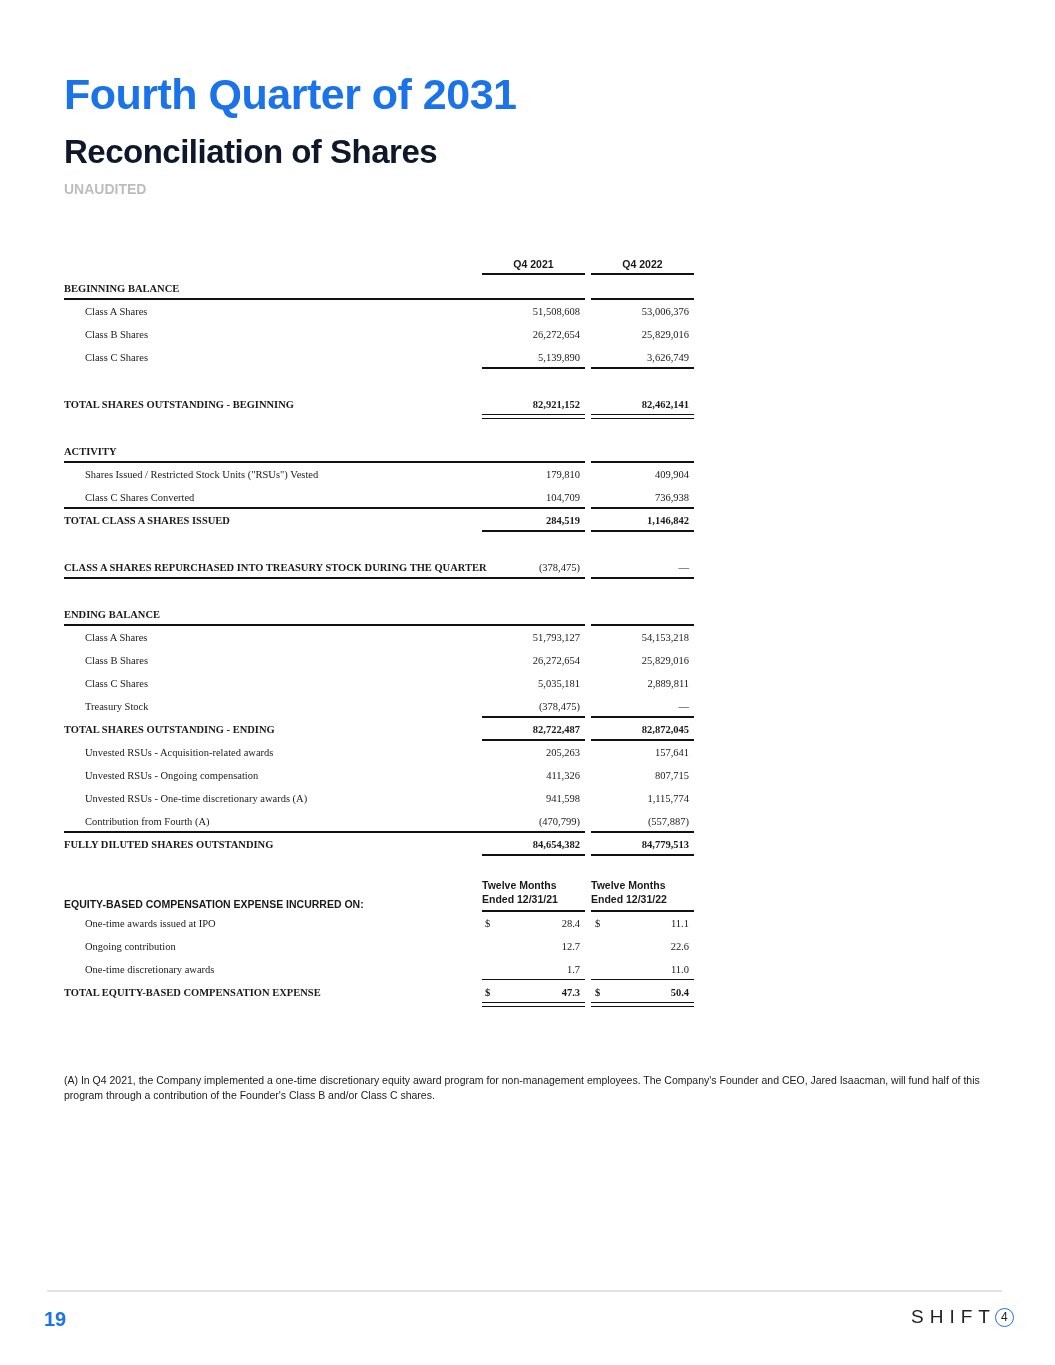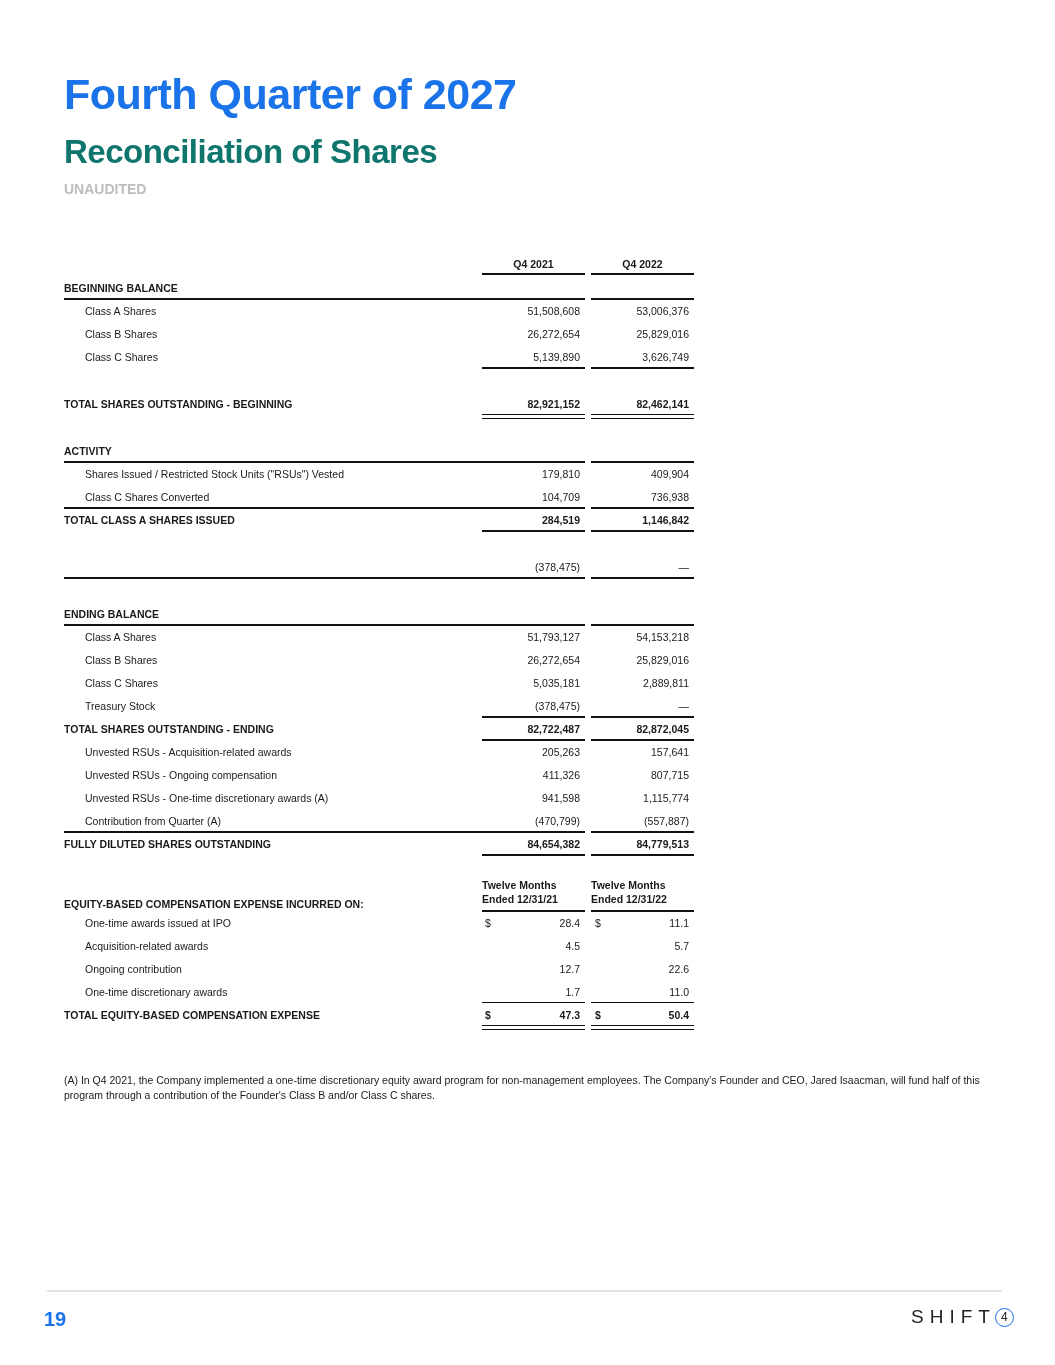--- a/index.html
+++ b/index.html
@@ -1,22 +1,22 @@
 <!DOCTYPE html>
 <html><head>
 <meta charset="utf-8">
 <style>
   html, body { margin: 0; padding: 0; background: #ffffff; }
   body { width: 1055px; height: 1365px; position: relative; font-family: "Liberation Sans", sans-serif; color: #1a1a1a; overflow: hidden; }
   .title { position: absolute; left: 64px; top: 68px; font-size: 43px; font-weight: bold; color: #1a73e8; letter-spacing: -0.5px; line-height: 52px; }
-  .subtitle { position: absolute; left: 64px; top: 132px; font-size: 33px; font-weight: bold; color: #0f766e; letter-spacing: -0.5px; line-height: 40px; }
+  .subtitle { position: absolute; left: 64px; top: 132px; font-size: 33px; font-weight: bold; color: #0f172a; letter-spacing: -0.5px; line-height: 40px; }
   .unaudited { position: absolute; left: 64px; top: 181px; font-size: 14px; font-weight: bold; color: #bdbdbd; }
 
   .tbl { position: absolute; left: 64px; top: 255px; width: 630px; }
-  .row { position: relative; height: 23px; font-size: 10.5px; line-height: 23px; }
+  .row { position: relative; height: 23px; font-size: 10.5px; line-height: 23px; font-family: Liberation Serif, serif; }
   .row .lbl { position: absolute; left: 0; top: 0; white-space: nowrap; }
   .row.indent .lbl { left: 21px; }
   .row.bold { font-weight: bold; }
   .row .c1, .row .c2 { position: absolute; top: 0; text-align: right; white-space: nowrap; }
   .row .c1 { left: 418px; width: 98px; }
   .row .c2 { left: 527px; width: 98px; }
   .row .d1, .row .d2 { position: absolute; top: 0; }
   .row .d1 { left: 421px; }
   .row .d2 { left: 531px; }
   .line-full { position: absolute; left: 0; width: 521px; height: 2px; background: #111; }
@@ -38,21 +38,21 @@
   .footnote { position: absolute; left: 64px; top: 1073px; width: 920px; font-size: 10.5px; line-height: 15px; color: #1a1a1a; }
   .footer-rule { position: absolute; left: 47px; top: 1290px; width: 955px; height: 2px; background: #e3e3e3; }
   .page-num { position: absolute; left: 44px; top: 1308px; font-size: 20px; font-weight: bold; color: #1a73e8; }
   .logo { position: absolute; left: 911px; top: 1306px; display: flex; align-items: center; gap: 3px; }
   .logo-text { font-size: 19px; letter-spacing: 6px; color: #222; font-weight: normal; }
   .logo-circle { width: 17px; height: 17px; border: 1.5px solid #1a73e8; border-radius: 50%; font-size: 12px; text-align: center; line-height: 17px; color: #222; box-sizing: content-box; margin-left: -4px; }
 </style>
 </head>
 <body>
 
-<div class="title">Fourth Quarter of 2027</div>
+<div class="title">Fourth Quarter of 2031</div>
 <div class="subtitle">Reconciliation of Shares</div>
 <div class="unaudited">UNAUDITED</div>
 
 <div class="tbl">
 
   <div class="hdr">
     <span class="c1">Q4 2021</span>
     <span class="c2">Q4 2022</span>
     <div class="line-c1" style="top:18px"></div>
     <div class="line-c2" style="top:18px"></div>
@@ -109,20 +109,21 @@
   </div>
   <div class="row bold">
     <span class="lbl">TOTAL CLASS A SHARES ISSUED</span>
     <span class="c1">284,519</span>
     <span class="c2">1,146,842</span>
     <div class="line-c1" style="top:21px"></div>
     <div class="line-c2" style="top:21px"></div>
   </div>
   <div class="gap"></div>
   <div class="row bold">
+    <span class="lbl">CLASS A SHARES REPURCHASED INTO TREASURY STOCK DURING THE QUARTER</span>
     <span class="c1" style="font-weight:normal">(378,475)</span>
     <span class="c2" style="font-weight:normal">—</span>
     <div class="line-full" style="top:21px"></div>
     <div class="line-c2" style="top:21px"></div>
   </div>
   <div class="gap"></div>
 
   <div class="row bold">
     <span class="lbl">ENDING BALANCE</span>
     <div class="line-full" style="top:21px"></div>
@@ -167,21 +168,21 @@
     <span class="lbl">Unvested RSUs - Ongoing compensation</span>
     <span class="c1">411,326</span>
     <span class="c2">807,715</span>
   </div>
   <div class="row indent">
     <span class="lbl">Unvested RSUs - One-time discretionary awards (A)</span>
     <span class="c1">941,598</span>
     <span class="c2">1,115,774</span>
   </div>
   <div class="row indent">
-    <span class="lbl">Contribution from Quarter (A)</span>
+    <span class="lbl">Contribution from Fourth (A)</span>
     <span class="c1">(470,799)</span>
     <span class="c2">(557,887)</span>
     <div class="line-full" style="top:21px"></div>
     <div class="line-c2" style="top:21px"></div>
   </div>
   <div class="row bold">
     <span class="lbl">FULLY DILUTED SHARES OUTSTANDING</span>
     <span class="c1">84,654,382</span>
     <span class="c2">84,779,513</span>
     <div class="line-c1" style="top:21px"></div>
@@ -196,25 +197,20 @@
     <span class="c2"><span>Twelve Months</span><br><span>Ended 12/31/22</span></span>
     <div class="line-c1" style="top:32px"></div>
     <div class="line-c2" style="top:32px"></div>
   </div>
   <div class="row indent">
     <span class="lbl">One-time awards issued at IPO</span>
     <span class="d1">$</span>
     <span class="c1">28.4</span>
     <span class="d2">$</span>
     <span class="c2">11.1</span>
-  </div>
-  <div class="row indent">
-    <span class="lbl">Acquisition-related awards</span>
-    <span class="c1">4.5</span>
-    <span class="c2">5.7</span>
   </div>
   <div class="row indent">
     <span class="lbl">Ongoing contribution</span>
     <span class="c1">12.7</span>
     <span class="c2">22.6</span>
   </div>
   <div class="row indent">
     <span class="lbl">One-time discretionary awards</span>
     <span class="c1">1.7</span>
     <span class="c2">11.0</span>

